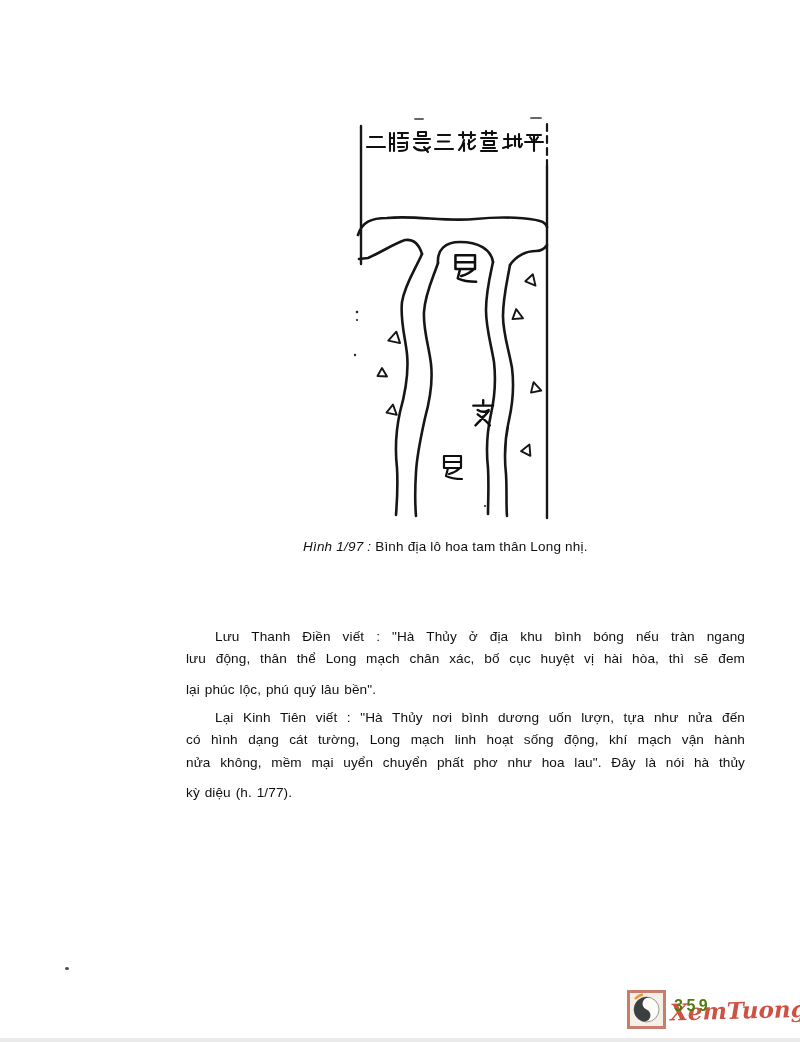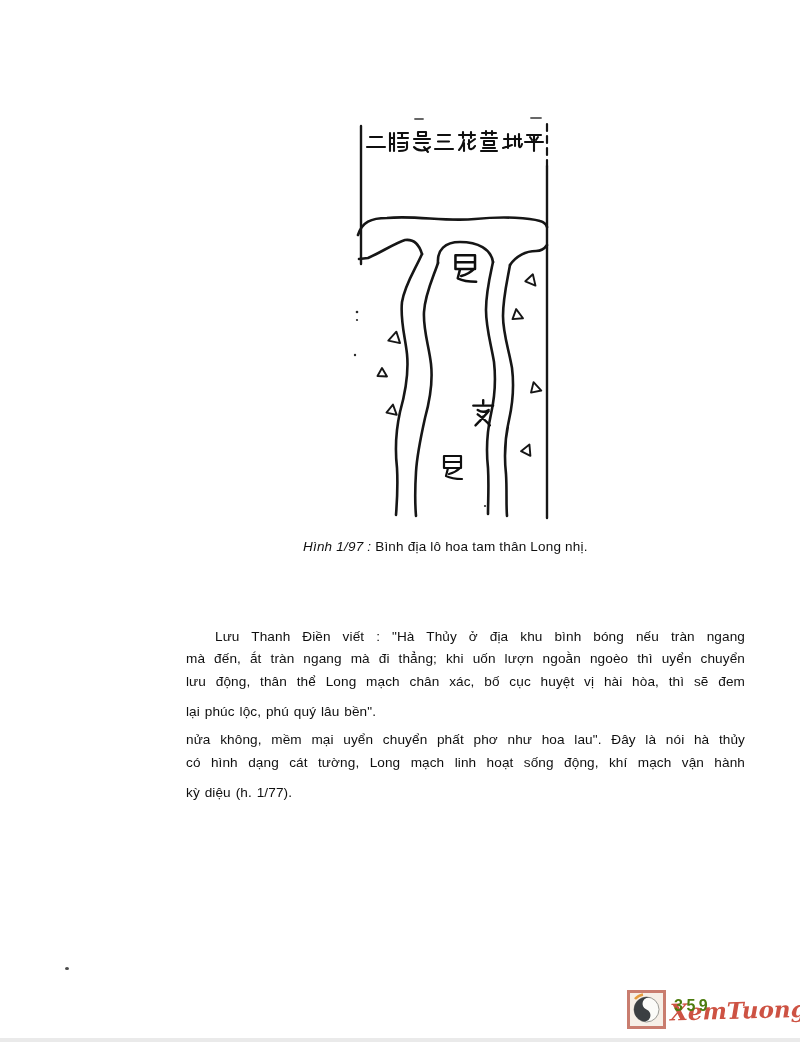--- a/index.html
+++ b/index.html
@@ -142,27 +142,27 @@
   <div class="ghost ghost-l3">艮</div>
 
   <div class="caption">
     <span class="cap-label">Hình 1/97 :</span>
     <span>Bình địa lô hoa tam thân Long nhị.</span>
   </div>
 
   <div class="body-text">
     <p>
       <span class="tline first" style="display:block">Lưu Thanh Điền viết : "Hà Thủy ở địa khu bình bóng nếu tràn ngang</span>
-      <span class="tline" style="display:block">mà đến, ắt tràn ngang mà đi thẳng; khi uốn lượn ngoằn ngoèo thì uyển chuyển</span>
       <span class="tline" style="display:block">lưu động, thân thể Long mạch chân xác, bố cục huyệt vị hài hòa, thì sẽ đem</span>
       <span class="tline last" style="display:block">lại phúc lộc, phú quý lâu bền".</span>
     </p>
     <p>
+      <span class="tline first" style="display:block">Lại Kinh Tiên viết : "Hà Thủy nơi bình dương uốn lượn, tựa như nửa đến</span>
+      <span class="tline" style="display:block">có hình dạng cát tường, Long mạch linh hoạt sống động, khí mạch vận hành</span>
       <span class="tline" style="display:block">nửa không, mềm mại uyển chuyển phất phơ như hoa lau". Đây là nói hà thủy</span>
-      <span class="tline" style="display:block">có hình dạng cát tường, Long mạch linh hoạt sống động, khí mạch vận hành</span>
       <span class="tline last" style="display:block">kỳ diệu (h. 1/77).</span>
     </p>
   </div>
 
   <div class="ink-dot"></div>
 
   <div class="watermark">
     <svg width="39" height="39" viewBox="0 0 39 39">
       <rect x="1.5" y="1.5" width="36" height="36" fill="#f6efe7" stroke="#c97d6f" stroke-width="3"></rect>
       <path d="M8,9 A14,13 0 0 1 16,4.5" stroke="#e59b3c" stroke-width="2.6" fill="none"></path>

